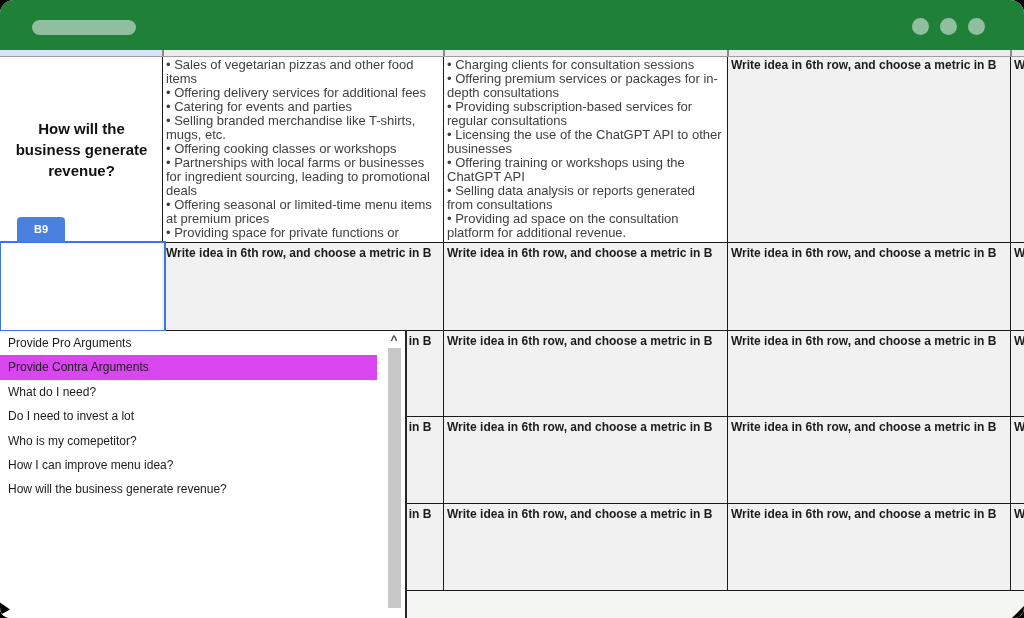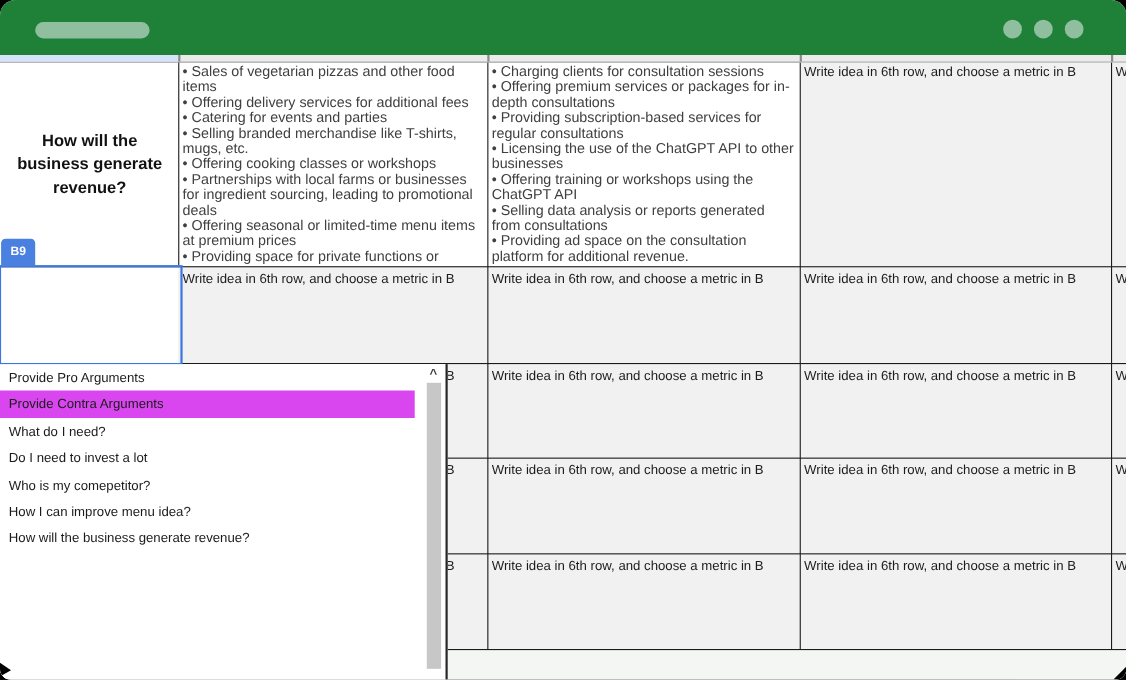--- a/index.html
+++ b/index.html
@@ -14,27 +14,27 @@
 
   
   .colstrip{position:absolute;left:0;top:50px;width:1024px;height:7px;background:#ebebeb;border-bottom:1px solid #9e9e9e;box-sizing:border-box;}
   .colstrip .sel{position:absolute;left:0;top:0;width:162px;height:6px;background:#d7e3f8;}
   .colstrip .tick{position:absolute;top:0;width:2px;height:6px;background:#8a8a8a;}
   .grayrect{position:absolute;background:#f1f1f1;}
   .row13{position:absolute;left:0;top:590px;width:1024px;height:28px;background:#f4f6f3;}
   .gline{position:absolute;background:#1b1b1b;}
 
   .cell-text{position:absolute;font-size:13px;line-height:14px;color:#404040;overflow:hidden;white-space:pre-line;}
-  .ph{position:absolute;font-size:12px;line-height:15px;color:#1c1c1c;white-space:nowrap;overflow:hidden;}
+  .ph{position:absolute;font-size:12px;line-height:15px;color:#1c1c1c;white-space:nowrap;overflow:hidden;font-weight:bold;}
   .qcell{position:absolute;left:1px;top:57px;width:161px;height:185px;display:flex;align-items:center;justify-content:center;text-align:center;
          font-size:15px;line-height:1.4;font-weight:bold;color:#111;padding:0 6px;box-sizing:border-box;}
 
   
   .selrect{position:absolute;left:-1px;top:241px;width:167px;height:91px;border:2px solid #3b77e0;box-sizing:border-box;z-index:4;}
-  .badge{position:absolute;left:1px;top:217px;width:31px;height:25px;background:#4a80e0;border-radius:4px 4px 0 0;
+  .badge{position:absolute;left:17px;top:217px;width:48px;height:25px;background:#4a80e0;border-radius:4px 4px 0 0;
          color:#fff;font-size:11px;font-weight:bold;text-align:center;line-height:25px;z-index:5;}
 
   
   .dropdown{position:absolute;left:0;top:331px;width:407px;height:287px;background:#fff;border-right:2px solid #262626;box-sizing:border-box;z-index:10;}
   .dd-item{height:24.4px;line-height:24.4px;padding-left:8px;font-size:12px;color:#1b1b1b;white-space:nowrap;overflow:hidden;width:377px;box-sizing:border-box;}
   .dd-item.hl{background:#d946ef;}
   .dd-scroll-up{position:absolute;left:386px;top:2px;width:16px;height:14px;text-align:center;font-size:12px;font-weight:bold;color:#404040;line-height:14px;}
   .dd-thumb{position:absolute;left:388px;top:17px;width:13px;height:260px;background:#c7c7c7;}
 
   

